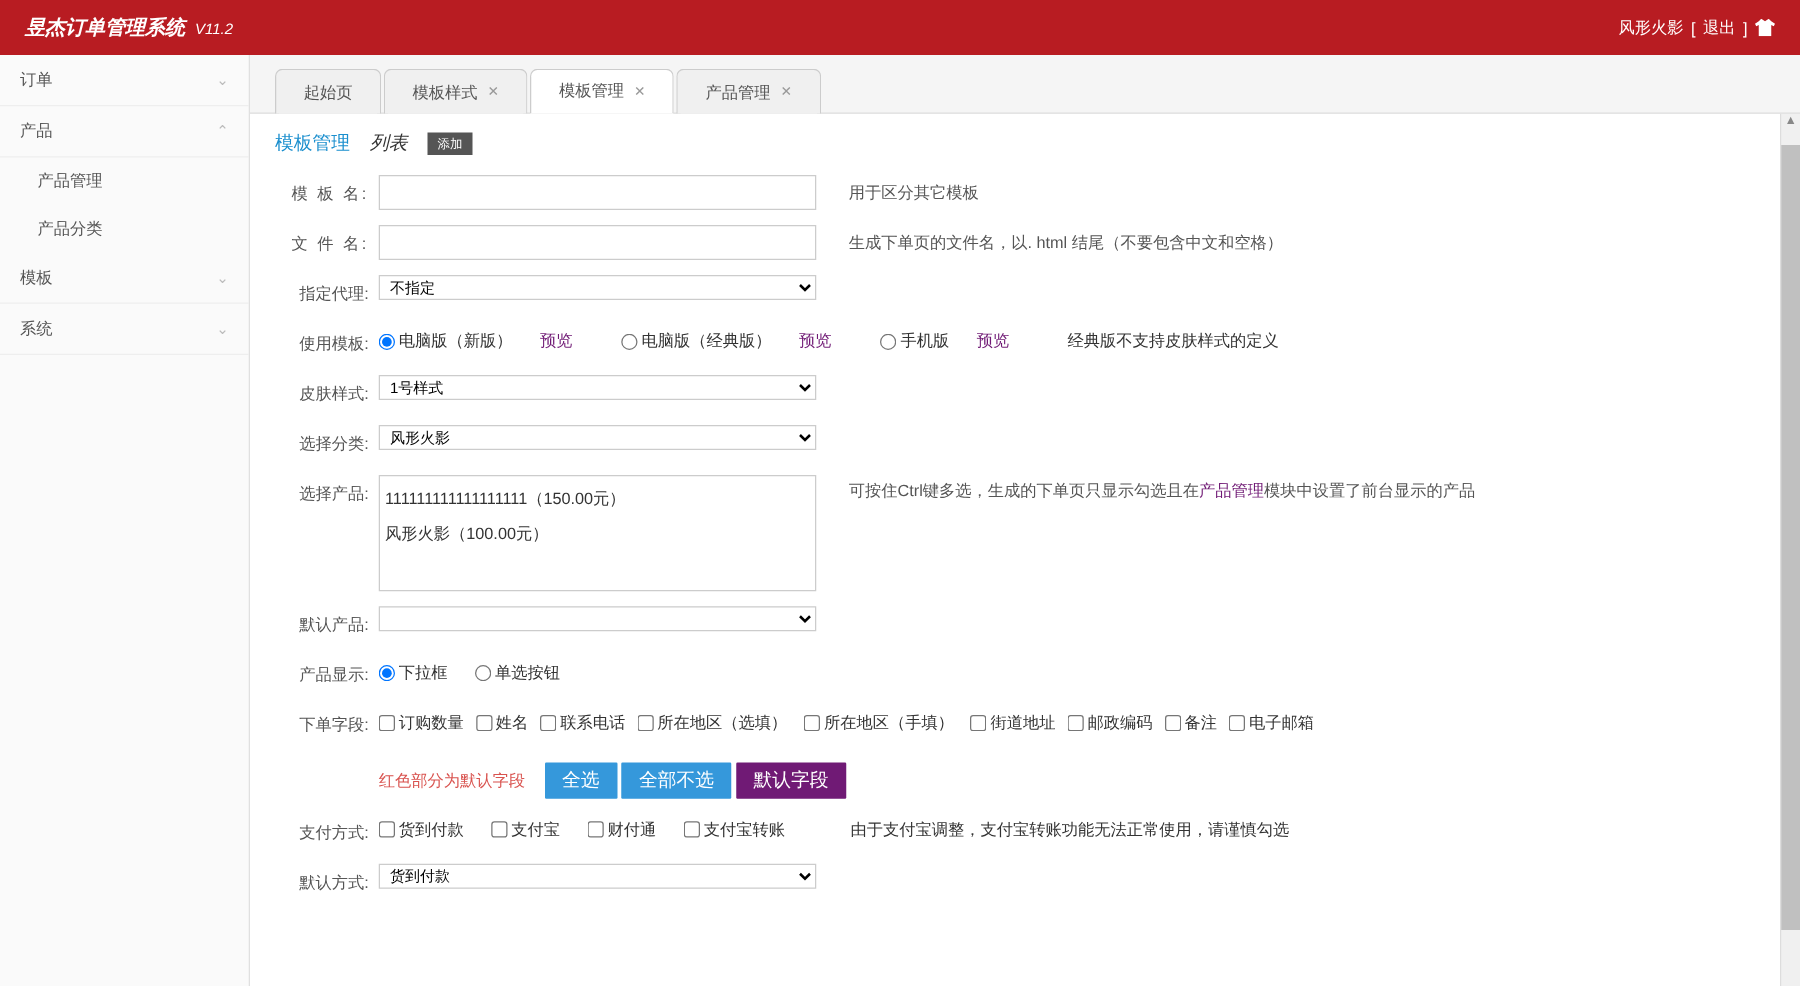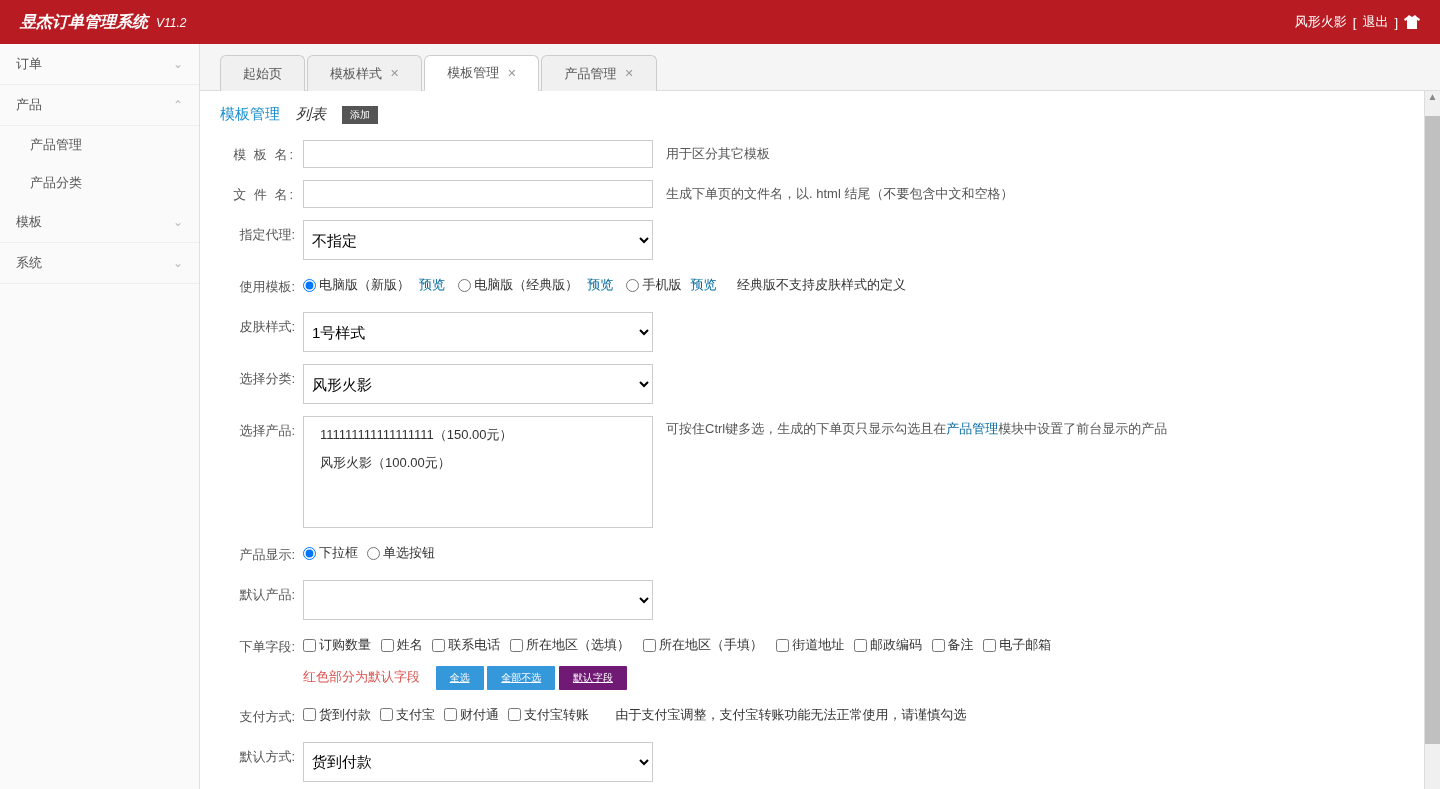--- a/index.html
+++ b/index.html
@@ -22,30 +22,30 @@
 .tab.active { background: #fff; border-bottom: 1px solid #fff; }
 .tab .x { color: #999; font-size: 11px; }
 .content { flex: 1; overflow-y: auto; padding: 14px 20px; background: #fff; position: relative; }
 .breadcrumb { display: flex; gap: 16px; align-items: center; margin-bottom: 16px; }
 .breadcrumb .bc-title { color: #1b8fce; font-size: 15px; }
 .breadcrumb .bc-list { color: #333; font-size: 15px; font-style: italic; }
 .breadcrumb .bc-add { background: #555; color: #fff; padding: 2px 8px; font-size: 10px; }
 .form-row { display: flex; align-items: flex-start; margin-bottom: 12px; line-height: 26px; }
 .form-label { width: 75px; text-align: right; margin-right: 8px; color: #555; padding-top: 2px; letter-spacing: 2px; }
 .form-label.nols { letter-spacing: 0; }
-.form-ctrl { flex: 1; display: flex; align-items: center; flex-wrap: wrap; gap: 3px; }
+.form-ctrl { flex: 1; display: flex; align-items: center; flex-wrap: wrap; gap: 16px; }
 input[type=text] { height: 28px; border: 1px solid #ccc; padding: 0 6px; font-size: 13px; }
 .w350 { width: 350px; }
-select { height: 40px; border: 1px solid #ccc; background: #fff; padding: 0 4px; font-size: 15px; }
+select { height: 20px; border: 1px solid #ccc; background: #fff; padding: 0 4px; font-size: 12px; }
 .hint { color: #555; margin-left: 10px; }
-.link { color: #0369a1; cursor: pointer; }
-.prod-list { width: 350px; height: 112px; border: 1px solid #ccc; padding: 4px 16px; background: #fff; }
+.link { color: #701a75; cursor: pointer; }
+.prod-list { width: 350px; height: 93px; border: 1px solid #ccc; padding: 4px 4px; background: #fff; }
 .prod-option { padding: 1px 0; cursor: pointer; }
 .red-text { color: #d9534f; margin-right: 12px; }
-.btn { padding: 5px 14px; border: none; border-radius: 1px; cursor: pointer; color: #fff; font-size: 10px; text-decoration: underline; }
+.btn { padding: 5px 14px; border: none; border-radius: 1px; cursor: pointer; color: #fff; font-size: 15px; }
 .btn-blue { background: #3598db; }
 .btn-gray { background: #701a75; }
 .scrollbar-right { width: 16px; background: #f0f0f0; border-left: 1px solid #ddd; }
 .scrollbar-thumb { background: #c0c0c0; width: 100%; height: 90%; margin-top: 14px; }
 .collapse-handle { position: absolute; left: 0; top: 50%; width: 12px; height: 50px; background: #f5f5f5; border: 1px solid #ddd; border-left: none; display: flex; align-items: center; justify-content: center; color: #aaa; cursor: pointer; transform: translateY(-50%); font-size: 10px; }
 label.rc { display: inline-flex; align-items: center; gap: 3px; margin-right: 6px; }
 </style>
 </head>
 <body>
 
@@ -184,38 +184,38 @@
             <div class="prod-option">111111111111111111（150.00元）</div>
             <div class="prod-option">风形火影（100.00元）</div>
           </div>
           <span class="hint" style="flex:1;">
             <span>可按住Ctrl键多选，生成的下单页只显示勾选且在</span><span class="link">产品管理</span><span>模块中设置了前台显示的产品</span>
           </span>
         </div>
       </div>
 
       <div class="form-row">
+        <div class="form-label nols">默认产品:</div>
+        <div class="form-ctrl">
+              <select class="w350"><option></option></select>
+            </div>
+      </div>
+
+      <div class="form-row">
         <div class="form-label nols">产品显示:</div>
         <div class="form-ctrl">
           <label class="rc">
                 <input type="radio" name="pd" checked="" style="">
                 <span>下拉框</span>
               </label>
           <label class="rc">
                 <input type="radio" name="pd" style="">
                 <span>单选按钮</span>
               </label>
         </div>
-      </div>
-
-      <div class="form-row">
-        <div class="form-label nols">默认产品:</div>
-        <div class="form-ctrl">
-              <select class="w350"><option></option></select>
-            </div>
       </div>
 
       <div class="form-row">
         <div class="form-label nols">下单字段:</div>
         <div class="form-ctrl" style="flex-direction:column; align-items:flex-start; ">
           <div>
             <label class="rc">
                   <input type="checkbox" style="">
                   <span>订购数量</span>
                 </label>

